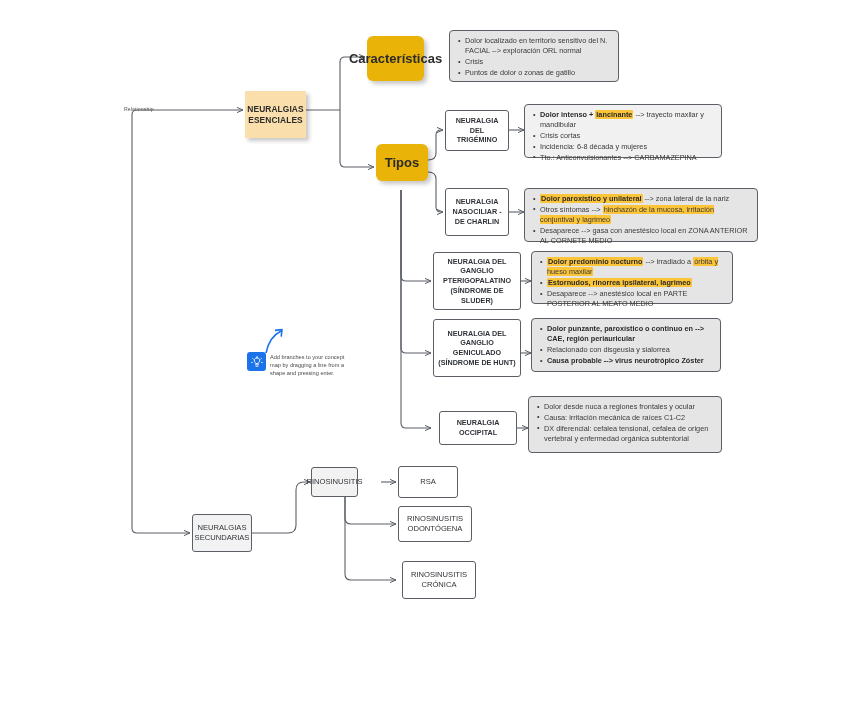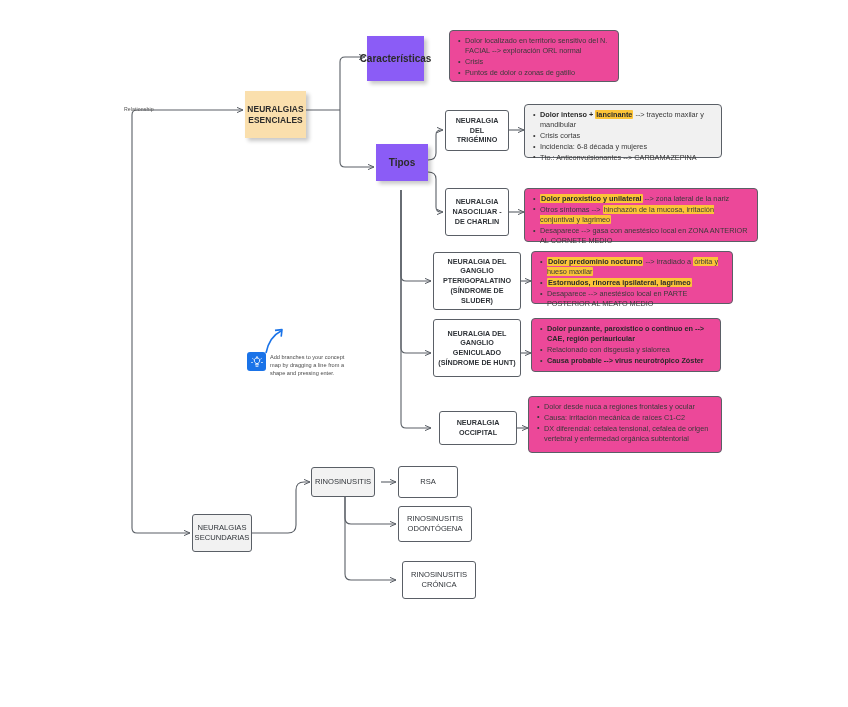--- a/index.html
+++ b/index.html
@@ -9,32 +9,32 @@
   svg#wires{position:absolute;left:0;top:0;width:848px;height:707px;pointer-events:none;}
 
   .node{position:absolute;box-sizing:border-box;display:flex;align-items:center;
         justify-content:center;text-align:center;}
 
   
   .shape{box-shadow:3px 3px 4px rgba(0,0,0,.22);}
   .shape-root{background:#cfe2f9;color:#3d3d3d;font-size:12.5px;line-height:1.25;}
   .shape-orange{background:#fadfad;color:#2b2b2b;font-weight:bold;font-size:8.4px;
                 line-height:1.3;letter-spacing:.1px;}
-  .shape-green{background:#8b5cf6;color:#2b2b2b;font-weight:bold;font-size:10px;}
+  .shape-green{background:#eab308;color:#2b2b2b;font-weight:bold;font-size:13px;border-radius:6px;}
 
   
   .box{border:1px solid #5a5f66;border-radius:3px;background:#fff;
        font-weight:bold;font-size:7.2px;line-height:1.35;color:#2f3338;
        padding:2px 3px;}
   .box-grey{background:#f2f2f2;}
   .box-lt{font-weight:normal;font-size:7.6px;}
 
   
   .panel{position:absolute;box-sizing:border-box;border:1px solid #5a5f66;
-         border-radius:4px;background:#ec4899;padding:5px 7px 5px 8px;}
+         border-radius:4px;background:#e5e5e5;padding:5px 7px 5px 8px;}
   .panel.grey{background:#f1f1f1;}
   .panel ul{margin:0;padding:0;list-style:none;}
   .panel li{position:relative;padding-left:7px;font-size:7.3px;line-height:1.42;
             color:#3a3a3a;margin:0 0 .5px 0;}
   .panel li:before{content:"•";position:absolute;left:0;top:-.5px;font-size:7.3px;color:#3a3a3a;}
   .panel b{font-weight:bold;color:#2b2b2b;}
   .hl{background:#fcc438;padding:0 1px;border-radius:1px;}
 
   
   .rel-label{position:absolute;font-size:5.2px;color:#555;letter-spacing:.1px;}
@@ -184,21 +184,21 @@
         <path d="M12 .8v1.4M3.4 5.2l1 .8M20.6 5.2l-1 .8M1.4 13h1.3M21.3 13h1.3"></path>
       </svg>
     </span>
     <span class="txt">Add branches to your concept map by dragging a line from a shape and pressing enter.</span>
   </div>
 
   <div class="node box box-grey box-lt" style="left:192px;top:514px;width:60px;height:38px;">
     <span>NEURALGIAS SECUNDARIAS</span>
   </div>
 
-  <div class="node box box-grey box-lt" style="left:311px;top:467px;width:64px;height:30px;">
+  <div class="node box box-grey box-lt" style="left:311px;top:467px;width:47px;height:30px;">
     <span>RINOSINUSITIS</span>
   </div>
 
   <div class="node box box-lt" style="left:398px;top:466px;width:60px;height:32px;">
     <span>RSA</span>
   </div>
 
   <div class="node box box-lt" style="left:398px;top:506px;width:74px;height:36px;">
     <span>RINOSINUSITIS ODONTÓGENA</span>
   </div>

